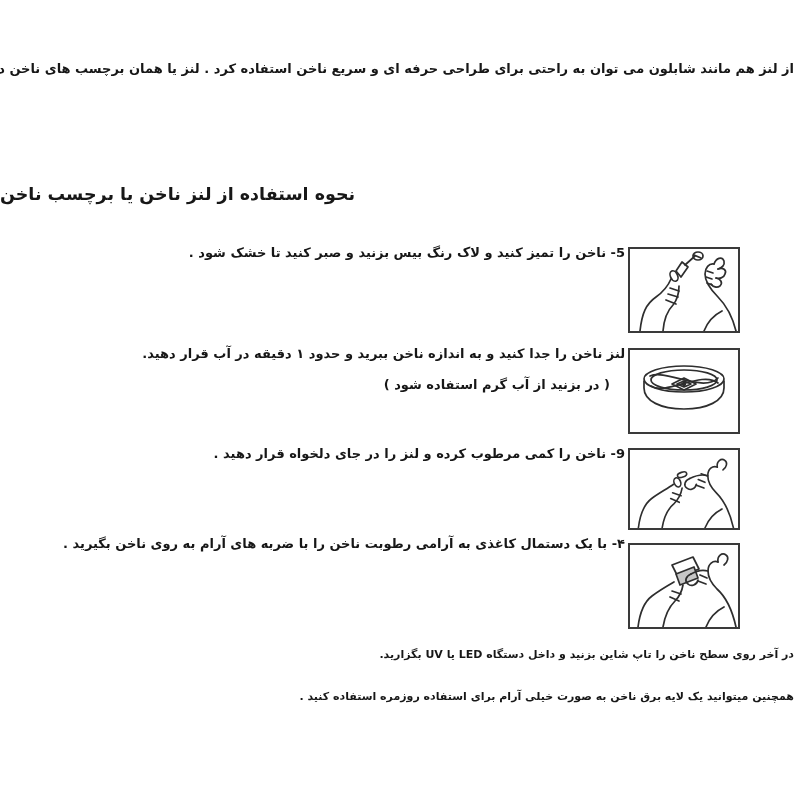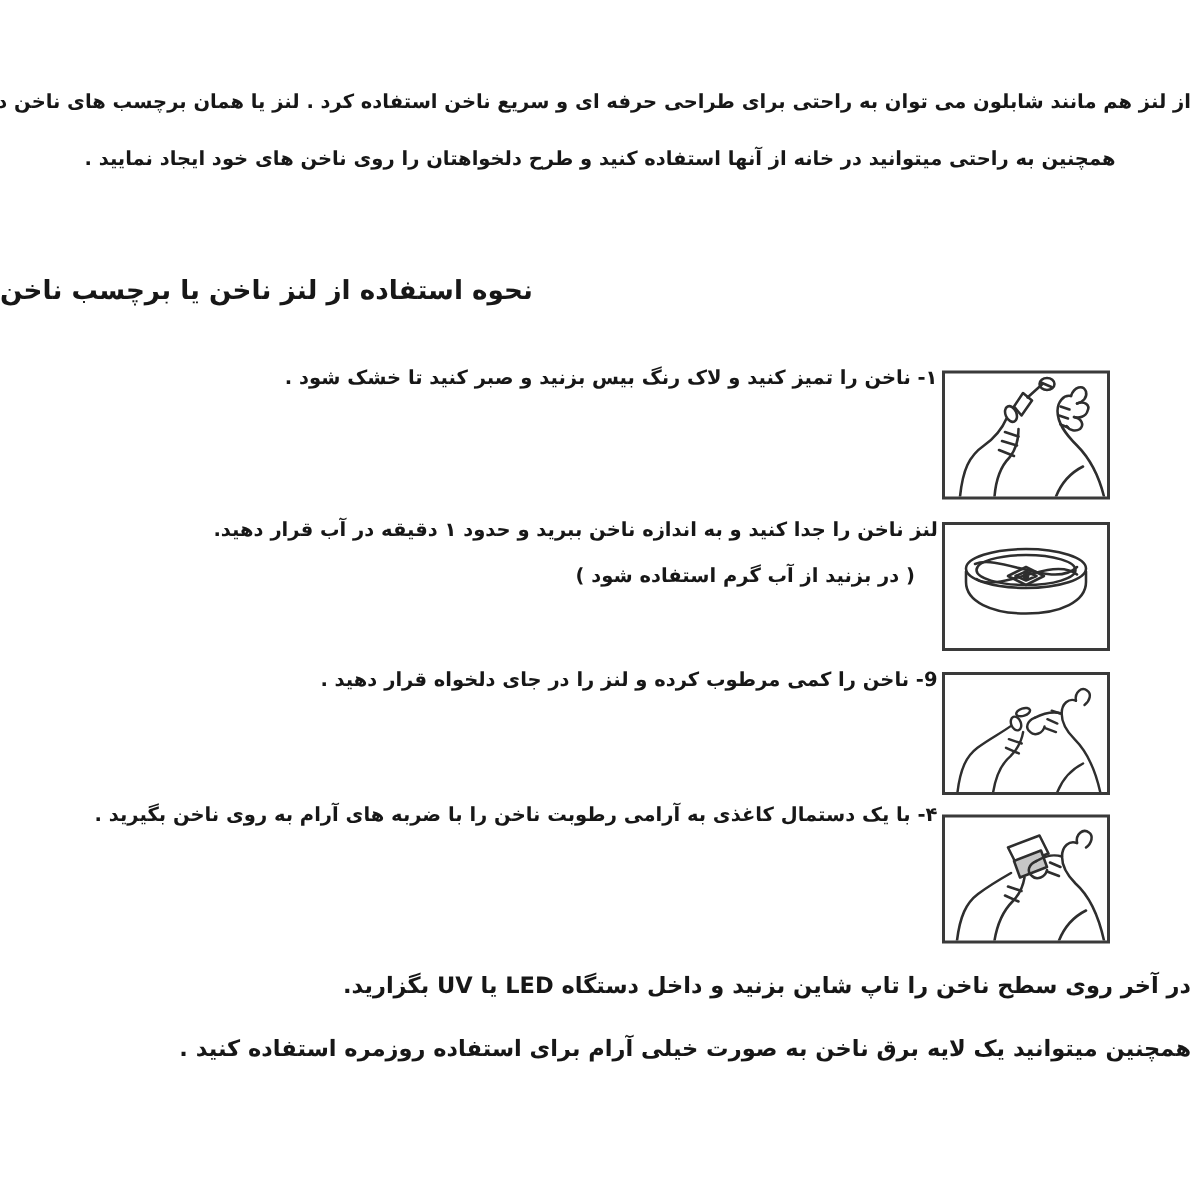--- a/index.html
+++ b/index.html
@@ -24,35 +24,34 @@
   }
   .step-note{
     font-size:13px;white-space:nowrap;font-weight:bold;
   }
   .illo{
     left:628px;width:112px;height:86px;box-sizing:border-box;
     border:2px solid #3a3a3a;background:#ffffff;
   }
   .illo svg{display:block;width:100%;height:100%;}
   .footer-line{
-    right:6px;font-size:15px;white-space:nowrap;font-weight:bold;
+    right:6px;font-size:11px;white-space:nowrap;font-weight:bold;
   }
   .ink{stroke:#2e2e2e;stroke-width:1.7;fill:none;stroke-linecap:round;stroke-linejoin:round;}
 </style>
 </head>
 <body>
 
 <div class="abs intro fa">
   <div>از لنز هم مانند شابلون می توان به راحتی برای طراحی حرفه ای و سریع ناخن استفاده کرد . لنز یا همان برچسب های ناخن در طرح ها و</div>
-  <div>همچنین به راحتی میتوانید در خانه از آنها استفاده کنید و طرح دلخواهتان را روی ناخن های خود ایجاد نمایید .</div>
 </div>
 
 <div class="abs heading fa">نحوه استفاده از لنز ناخن یا برچسب ناخن</div>
 
-<div class="abs step-text fa" style="top:245px;right:175px;">۱- ناخن را تمیز کنید و لاک رنگ بیس بزنید و صبر کنید تا خشک شود .</div>
+<div class="abs step-text fa" style="top:245px;right:175px;">5- ناخن را تمیز کنید و لاک رنگ بیس بزنید و صبر کنید تا خشک شود .</div>
 <div class="abs illo" style="top:247px;">
   <svg viewBox="0 0 108 82">
     <g class="ink">
       <path d="M10,82 C12,64 16,55 26,48 C33,43 38,37 41,30"></path>
       <path d="M33,82 C34,70 37,62 43,56 C47,51 49,44 49,37"></path>
       <ellipse cx="44" cy="27" rx="3.6" ry="5.5" transform="rotate(-24 44 27)"></ellipse>
       <path d="M40,39 l9,3 M38,45 l10,3 M36,51 l10,4"></path>
       <path d="M46,22 L52,13 L58,18 L51,28 Z"></path>
       <path d="M55,16 L65,7"></path>
       <ellipse cx="68" cy="7" rx="5" ry="4"></ellipse>

